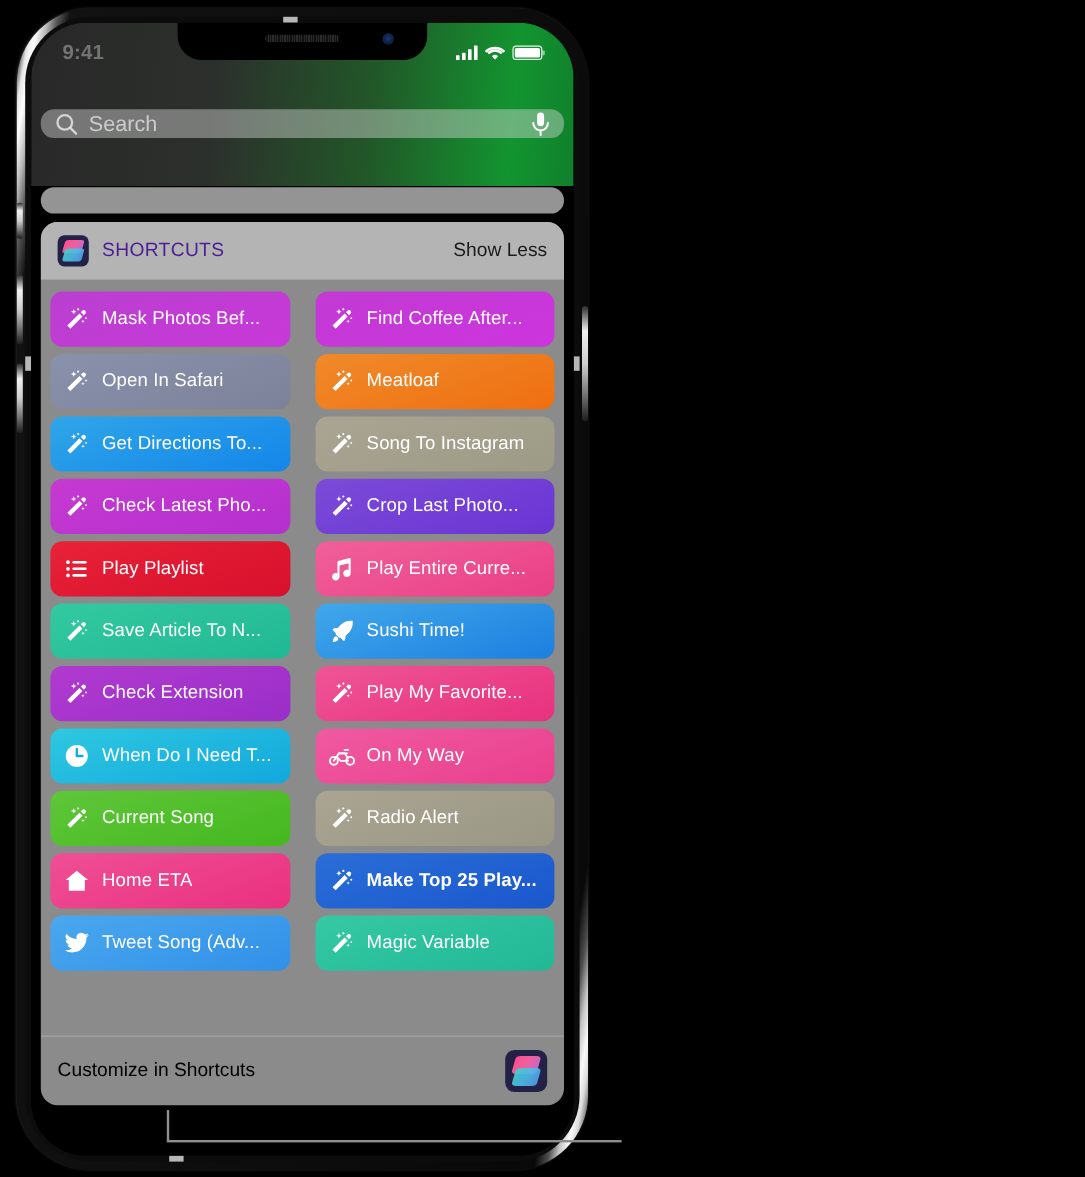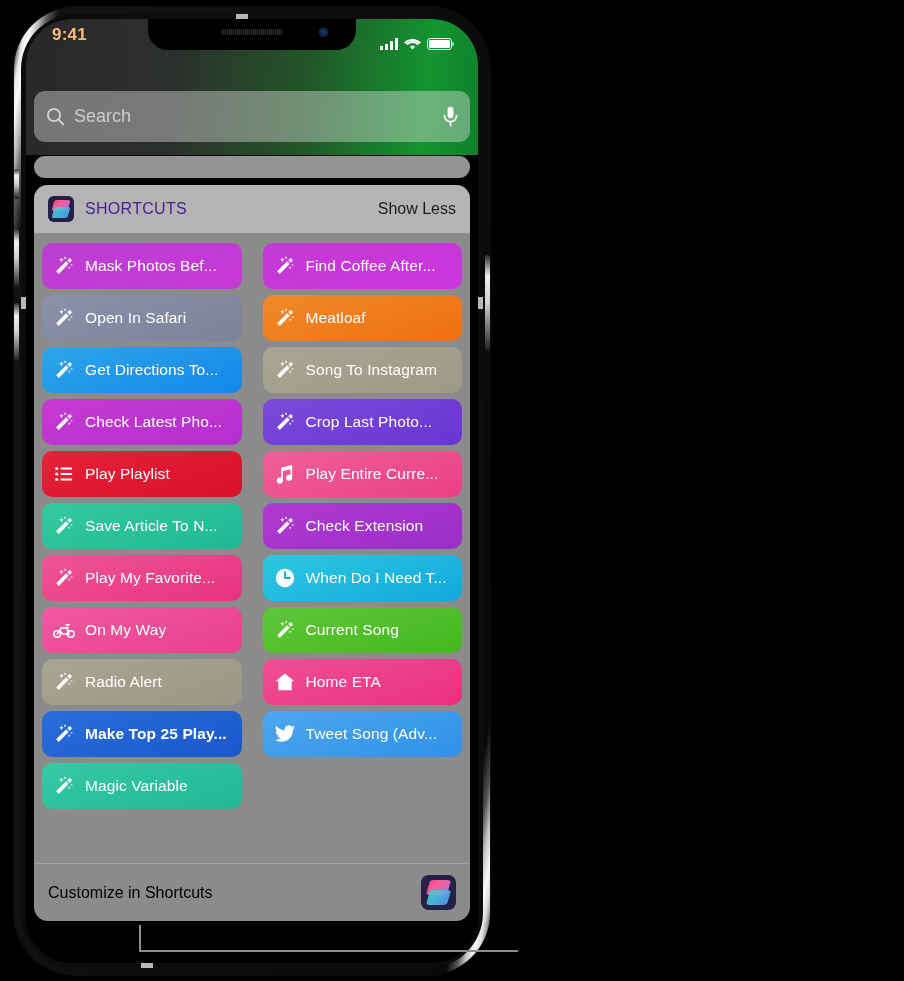--- a/index.html
+++ b/index.html
@@ -112,23 +112,24 @@
     box-shadow: inset 0 0 1px #2a5ca8;
   }
 
   
   #status-bar {
     position: absolute;
     left: 0; right: 0; top: 0;
     height: 44px;
     z-index: 20;
     display: flex;
+    align-items: center;
     justify-content: space-between;
     padding: 0 26px 0 26px;
-    color: #fdba74;
+    color: #737373;
   }
   #status-time {
     font-size: 17px;
     font-weight: bold;
     letter-spacing: .2px;
     padding-top: 6px;
   }
   #status-right {
     display: flex;
     align-items: center;
@@ -156,21 +157,21 @@
     width: 2px; height: 4px;
     border-radius: 0 1px 1px 0;
     background: rgba(255,255,255,.55);
   }
   #battery-fill { height: 100%; width: 100%; background: #fff; border-radius: 1.4px; }
 
   
   #search-bar {
     position: absolute;
     left: 8px; right: 8px; top: 72px;
-    height: 51px;
+    height: 24px;
     border-radius: 11px;
     background: rgba(225,225,225,.42);
     display: flex;
     align-items: center;
     padding: 0 12px;
     z-index: 15;
   }
   #search-placeholder {
     flex: 1;
     color: rgba(235,235,235,.72);
@@ -547,20 +548,31 @@
                     <path d="M15.6 5.6 L18.4 8.4 L19.9 6.9 a2 2 0 0 0-2.8-2.8 Z"></path>
                     <path d="M9.2 2.6 l.7 1.9 1.9.7 -1.9.7 -.7 1.9 -.7-1.9 -1.9-.7 1.9-.7 Z"></path>
                     <path d="M17.6 12.3 l.45 1.2 1.2.45 -1.2.45 -.45 1.2 -.45-1.2 -1.2-.45 1.2-.45 Z"></path>
                     <circle cx="13.2" cy="3.0" r="1.0"></circle>
                     <circle cx="20.4" cy="11.0" r="0.85"></circle>
                   </g>
                 </svg>
               </span>
               <span class="tile-label">Save Article To N...</span>
             </div>
+            <div class="tile" style="background: linear-gradient(160deg, rgb(64, 168, 234) 0%, rgb(29, 127, 224) 100%);">
+              <span class="tile-icon">
+                <svg viewBox="0 0 24 24" width="22" height="22">
+                  <g fill="#fff">
+                    <path d="M21.6 2.6 c-3.8-.7-8 .8-10.8 3.6 L8.4 8.8 l-4.1.7 a1 1 0 0 0-.55 1.7 l2.5 2.5 c-.1.6 0 1.2.45 1.65 l2.2 2.2 c.45.45 1.05.55 1.65.45 l2.5 2.5 a1 1 0 0 0 1.7-.55 l.7-4.1 2.6-2.4 c2.8-2.8 4.3-7 3.6-10.8 Z"></path>
+                    <path d="M5.0 17.4 c-1.1 1.1-1.4 4.4-1.4 4.4 s3.3-.3 4.4-1.4 a2.1 2.1 0 1 0-3-3 Z"></path>
+                  </g>
+                </svg>
+              </span>
+              <span class="tile-label">Sushi Time!</span>
+            </div>
             <div class="tile" style="background: linear-gradient(160deg, rgb(177, 58, 208) 0%, rgb(154, 46, 200) 100%);">
               <span class="tile-icon">
                 <svg viewBox="0 0 24 24" width="22" height="22">
                   <g fill="#fff">
                     <path d="M6.2 20.6 L3.4 17.8 L14.4 6.8 L17.2 9.6 Z"></path>
                     <path d="M15.6 5.6 L18.4 8.4 L19.9 6.9 a2 2 0 0 0-2.8-2.8 Z"></path>
                     <path d="M9.2 2.6 l.7 1.9 1.9.7 -1.9.7 -.7 1.9 -.7-1.9 -1.9-.7 1.9-.7 Z"></path>
                     <path d="M17.6 12.3 l.45 1.2 1.2.45 -1.2.45 -.45 1.2 -.45-1.2 -1.2-.45 1.2-.45 Z"></path>
                     <circle cx="13.2" cy="3.0" r="1.0"></circle>
                     <circle cx="20.4" cy="11.0" r="0.85"></circle>

